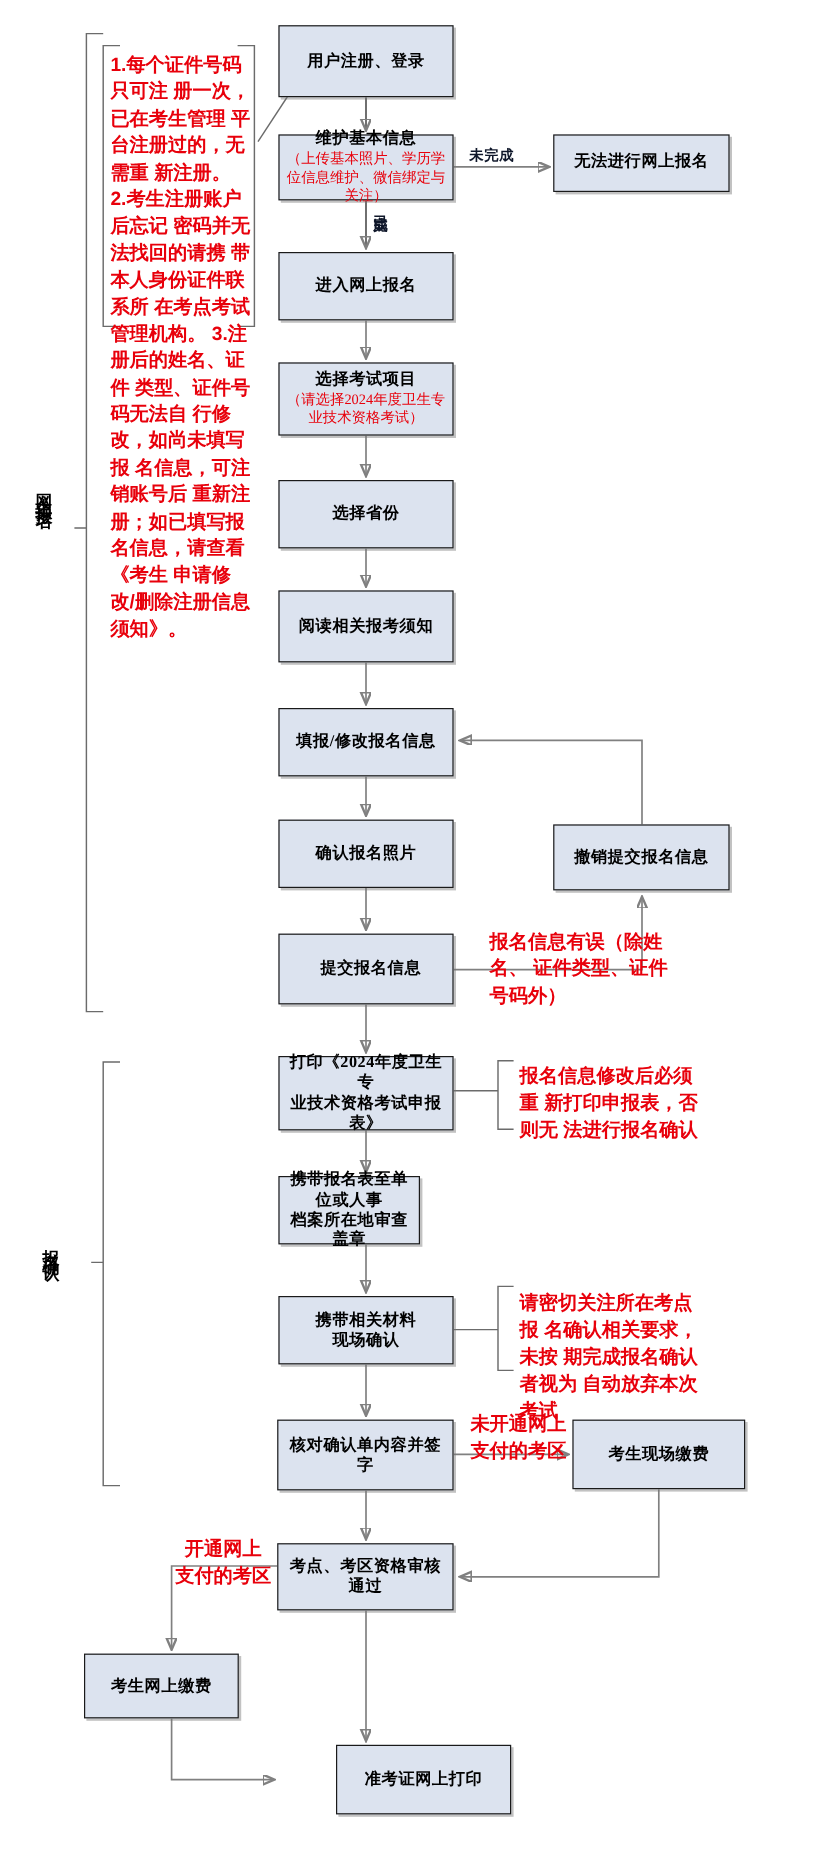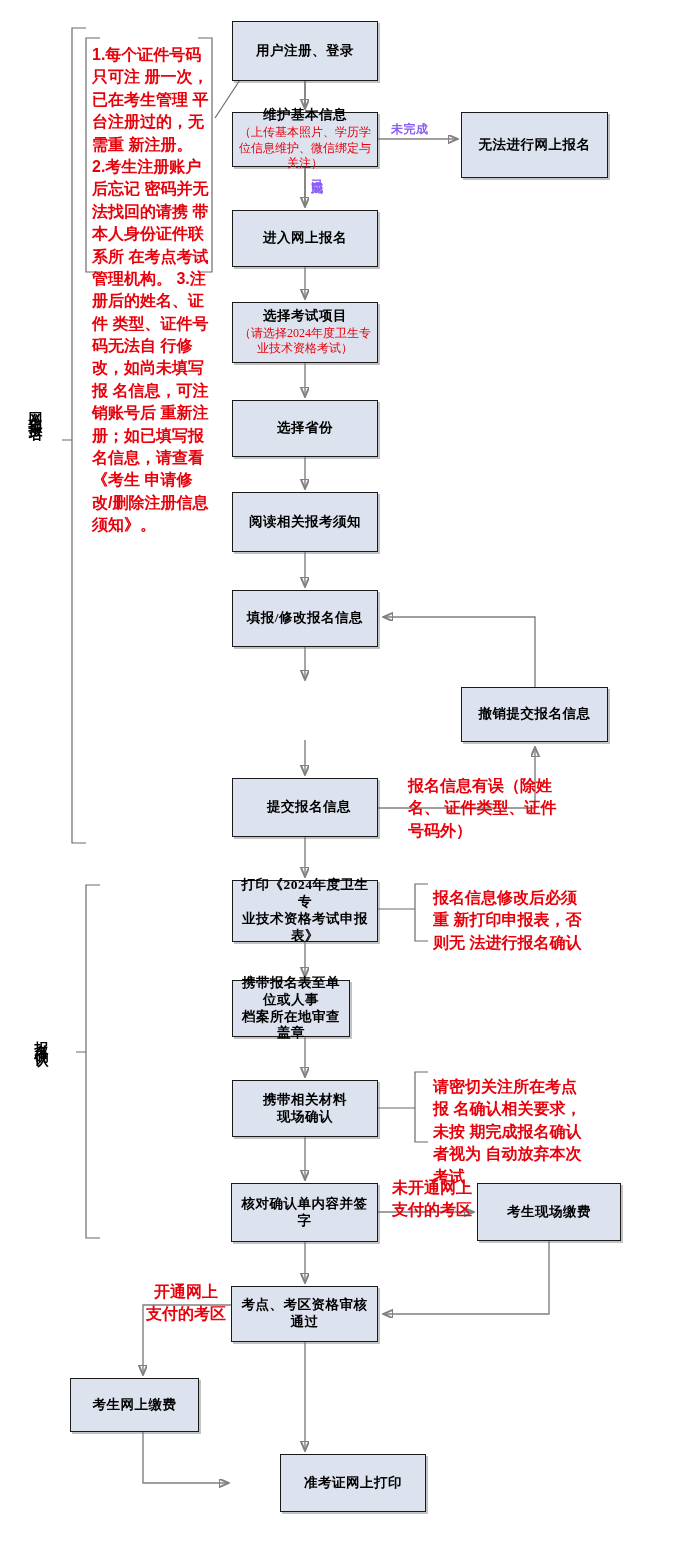--- a/index.html
+++ b/index.html
@@ -49,21 +49,21 @@
     font-size: 16px;
     line-height: 1.4;
     letter-spacing: 0;
     font-family: "Liberation Sans","DejaVu Sans",sans-serif;
   }
   .anno.center { text-align: center; }
 
   
   .elabel {
     position: absolute;
-    color: #8b5cf6;
+    color: #0f172a;
     font-weight: bold;
     font-size: 12px;
     font-family: "Liberation Serif","DejaVu Serif",serif;
     letter-spacing: .5px;
   }
   .elabel.vert {
     writing-mode: vertical-rl;
     text-orientation: upright;
     line-height: 1;
   }
@@ -180,21 +180,21 @@
 
   <div class="node" style="left:232px; top:21px; width:146px; height:60px;">
     <span>用户注册、登录</span>
   </div>
 
   <div class="node" style="left:232px; top:112px; width:146px; height:55px;">
     <span>维护基本信息</span>
     <span class="sub">（上传基本照片、学历学位信息维护、微信绑定与关注）</span>
   </div>
 
-  <div class="node" style="left:461px; top:112px; width:147px; height:66px;">
+  <div class="node" style="left:461px; top:112px; width:147px; height:48px;font-family:Liberation Mono, monospace;">
     <span>无法进行网上报名</span>
   </div>
 
   <div class="node" style="left:232px; top:210px; width:146px; height:57px;">
     <span>进入网上报名</span>
   </div>
 
   <div class="node" style="left:232px; top:302px; width:146px; height:61px;">
     <span>选择考试项目</span>
     <span class="sub">（请选择2024年度卫生专业技术资格考试）</span>
@@ -205,20 +205,23 @@
   </div>
 
   <div class="node" style="left:232px; top:492px; width:146px; height:60px;">
     <span>阅读相关报考须知</span>
   </div>
 
   <div class="node" style="left:232px; top:590px; width:146px; height:57px;">
     <span>填报/修改报名信息</span>
   </div>
 
+  <div class="node" style="left:232px; top:683px; width:146px; height:57px;">
+    <span>确认报名照片</span>
+  </div>
 
   <div class="node" style="left:461px; top:687px; width:147px; height:55px;">
     <span>撤销提交报名信息</span>
   </div>
 
   <div class="node" style="left:232px; top:778px; width:146px; height:59px;padding-left:12px;">
     <span>提交报名信息</span>
   </div>
 
   <div class="node" style="left:232px; top:880px; width:146px; height:62px;">

